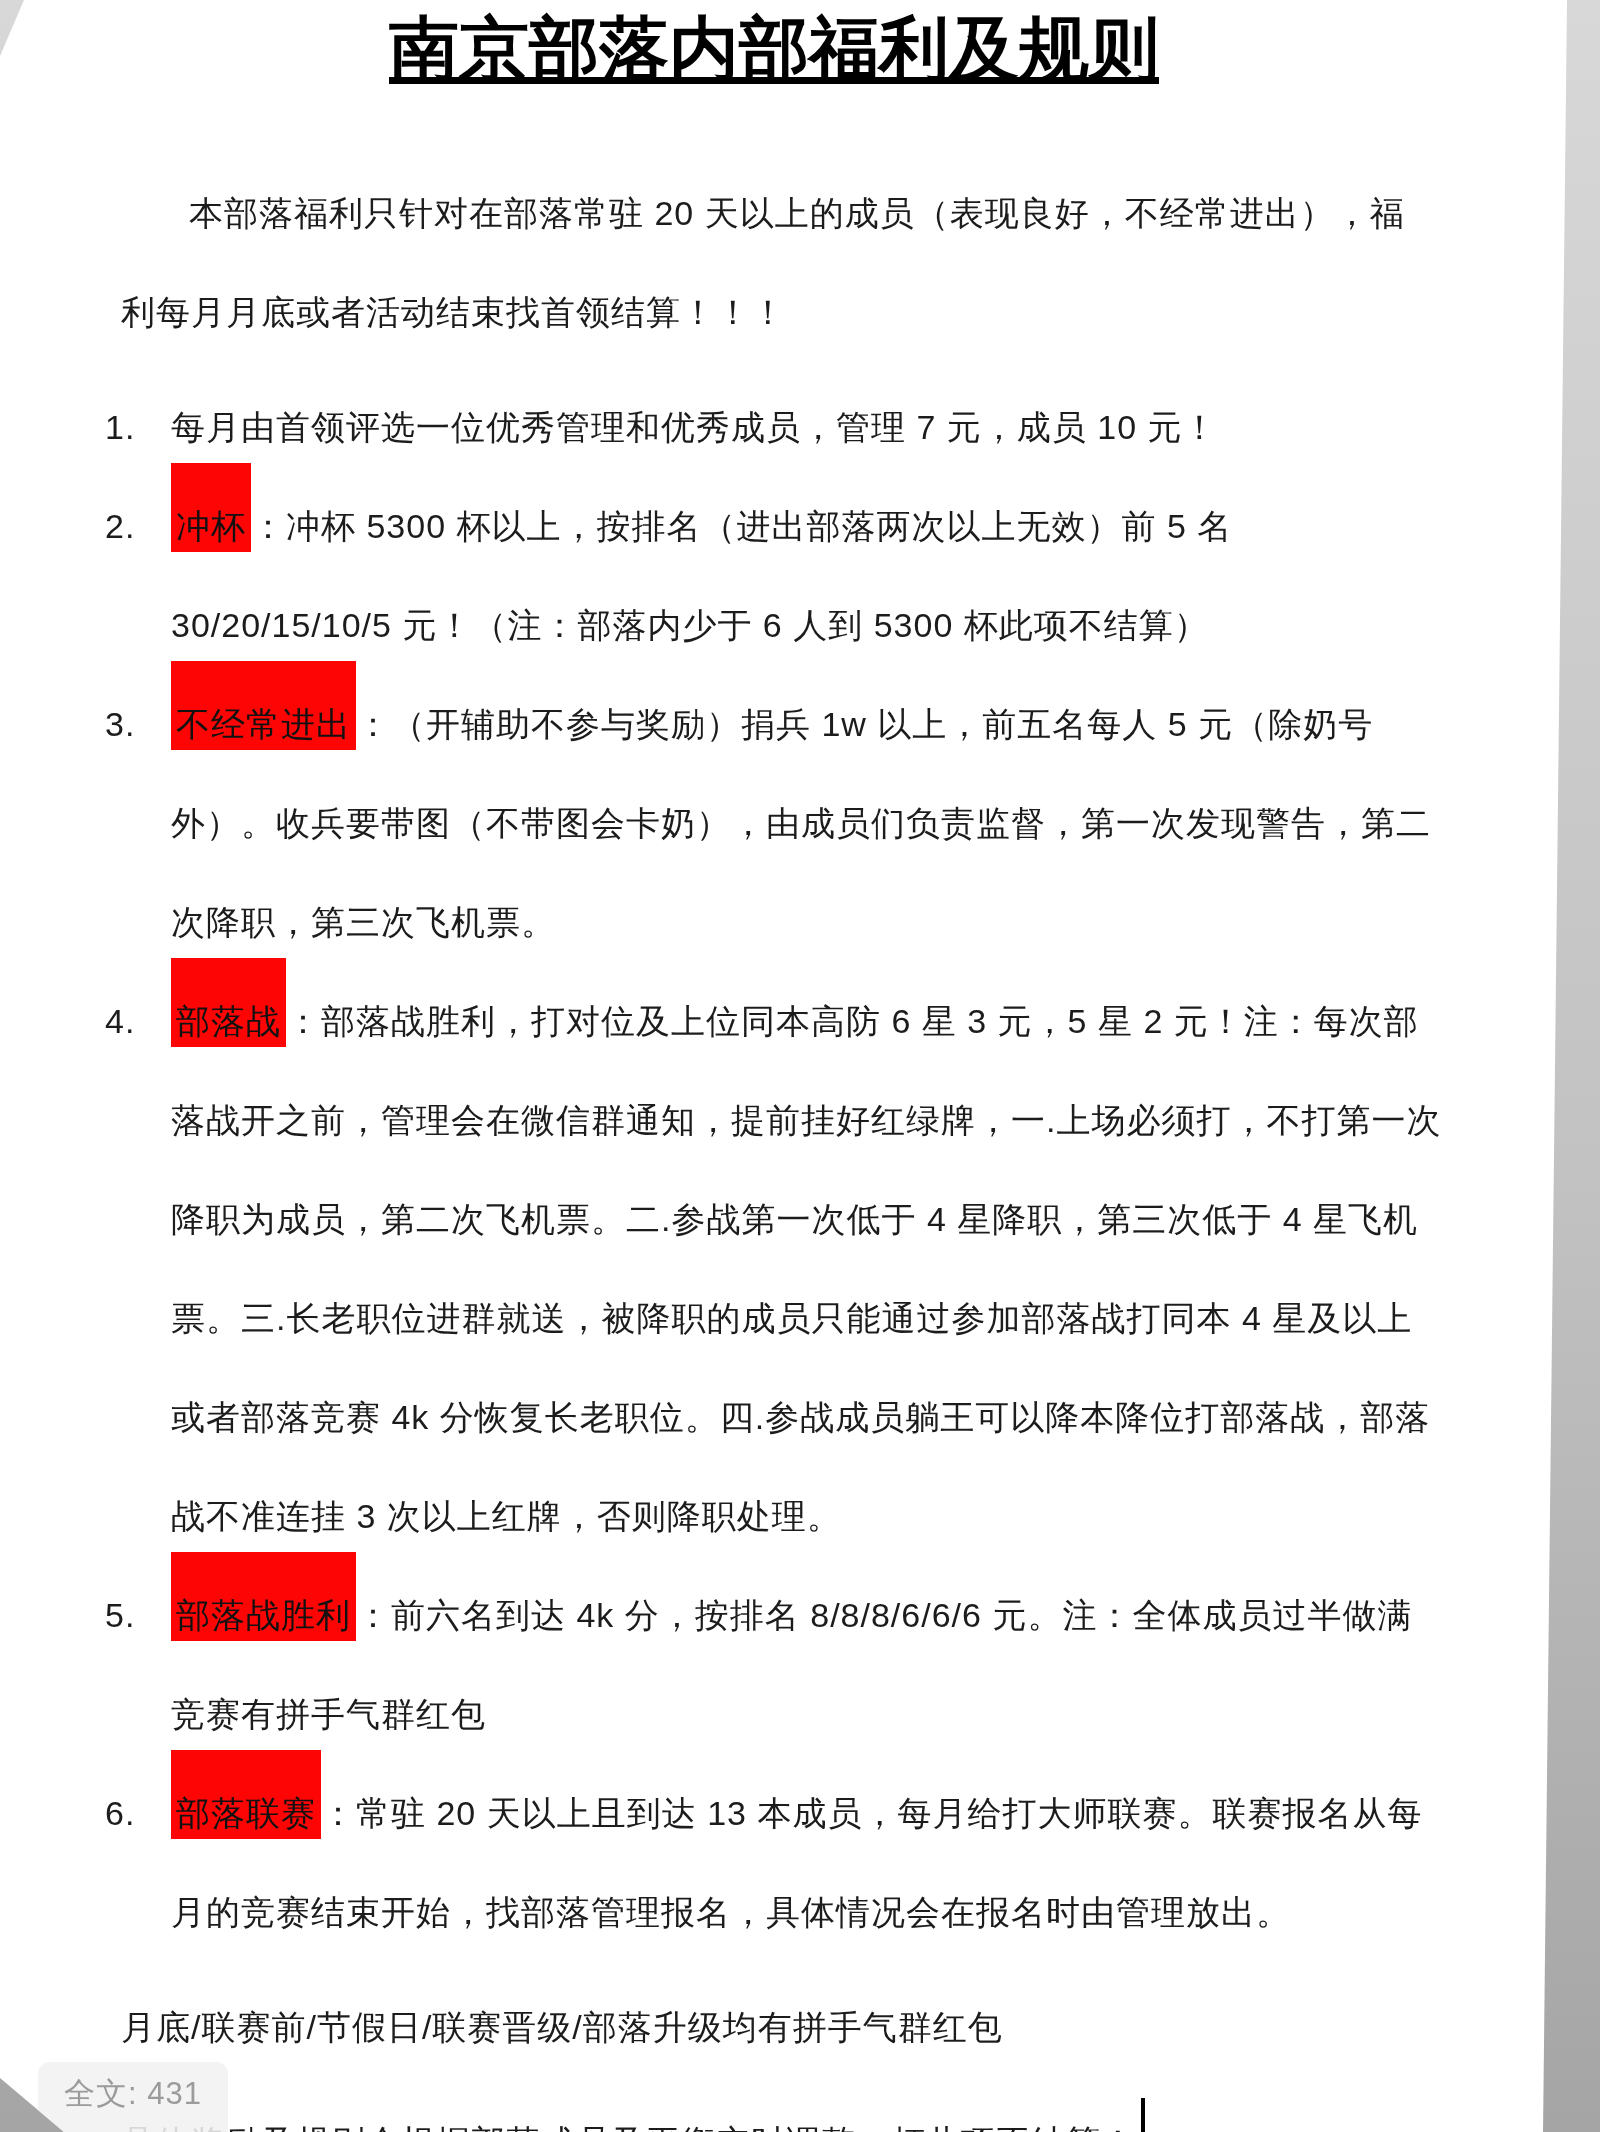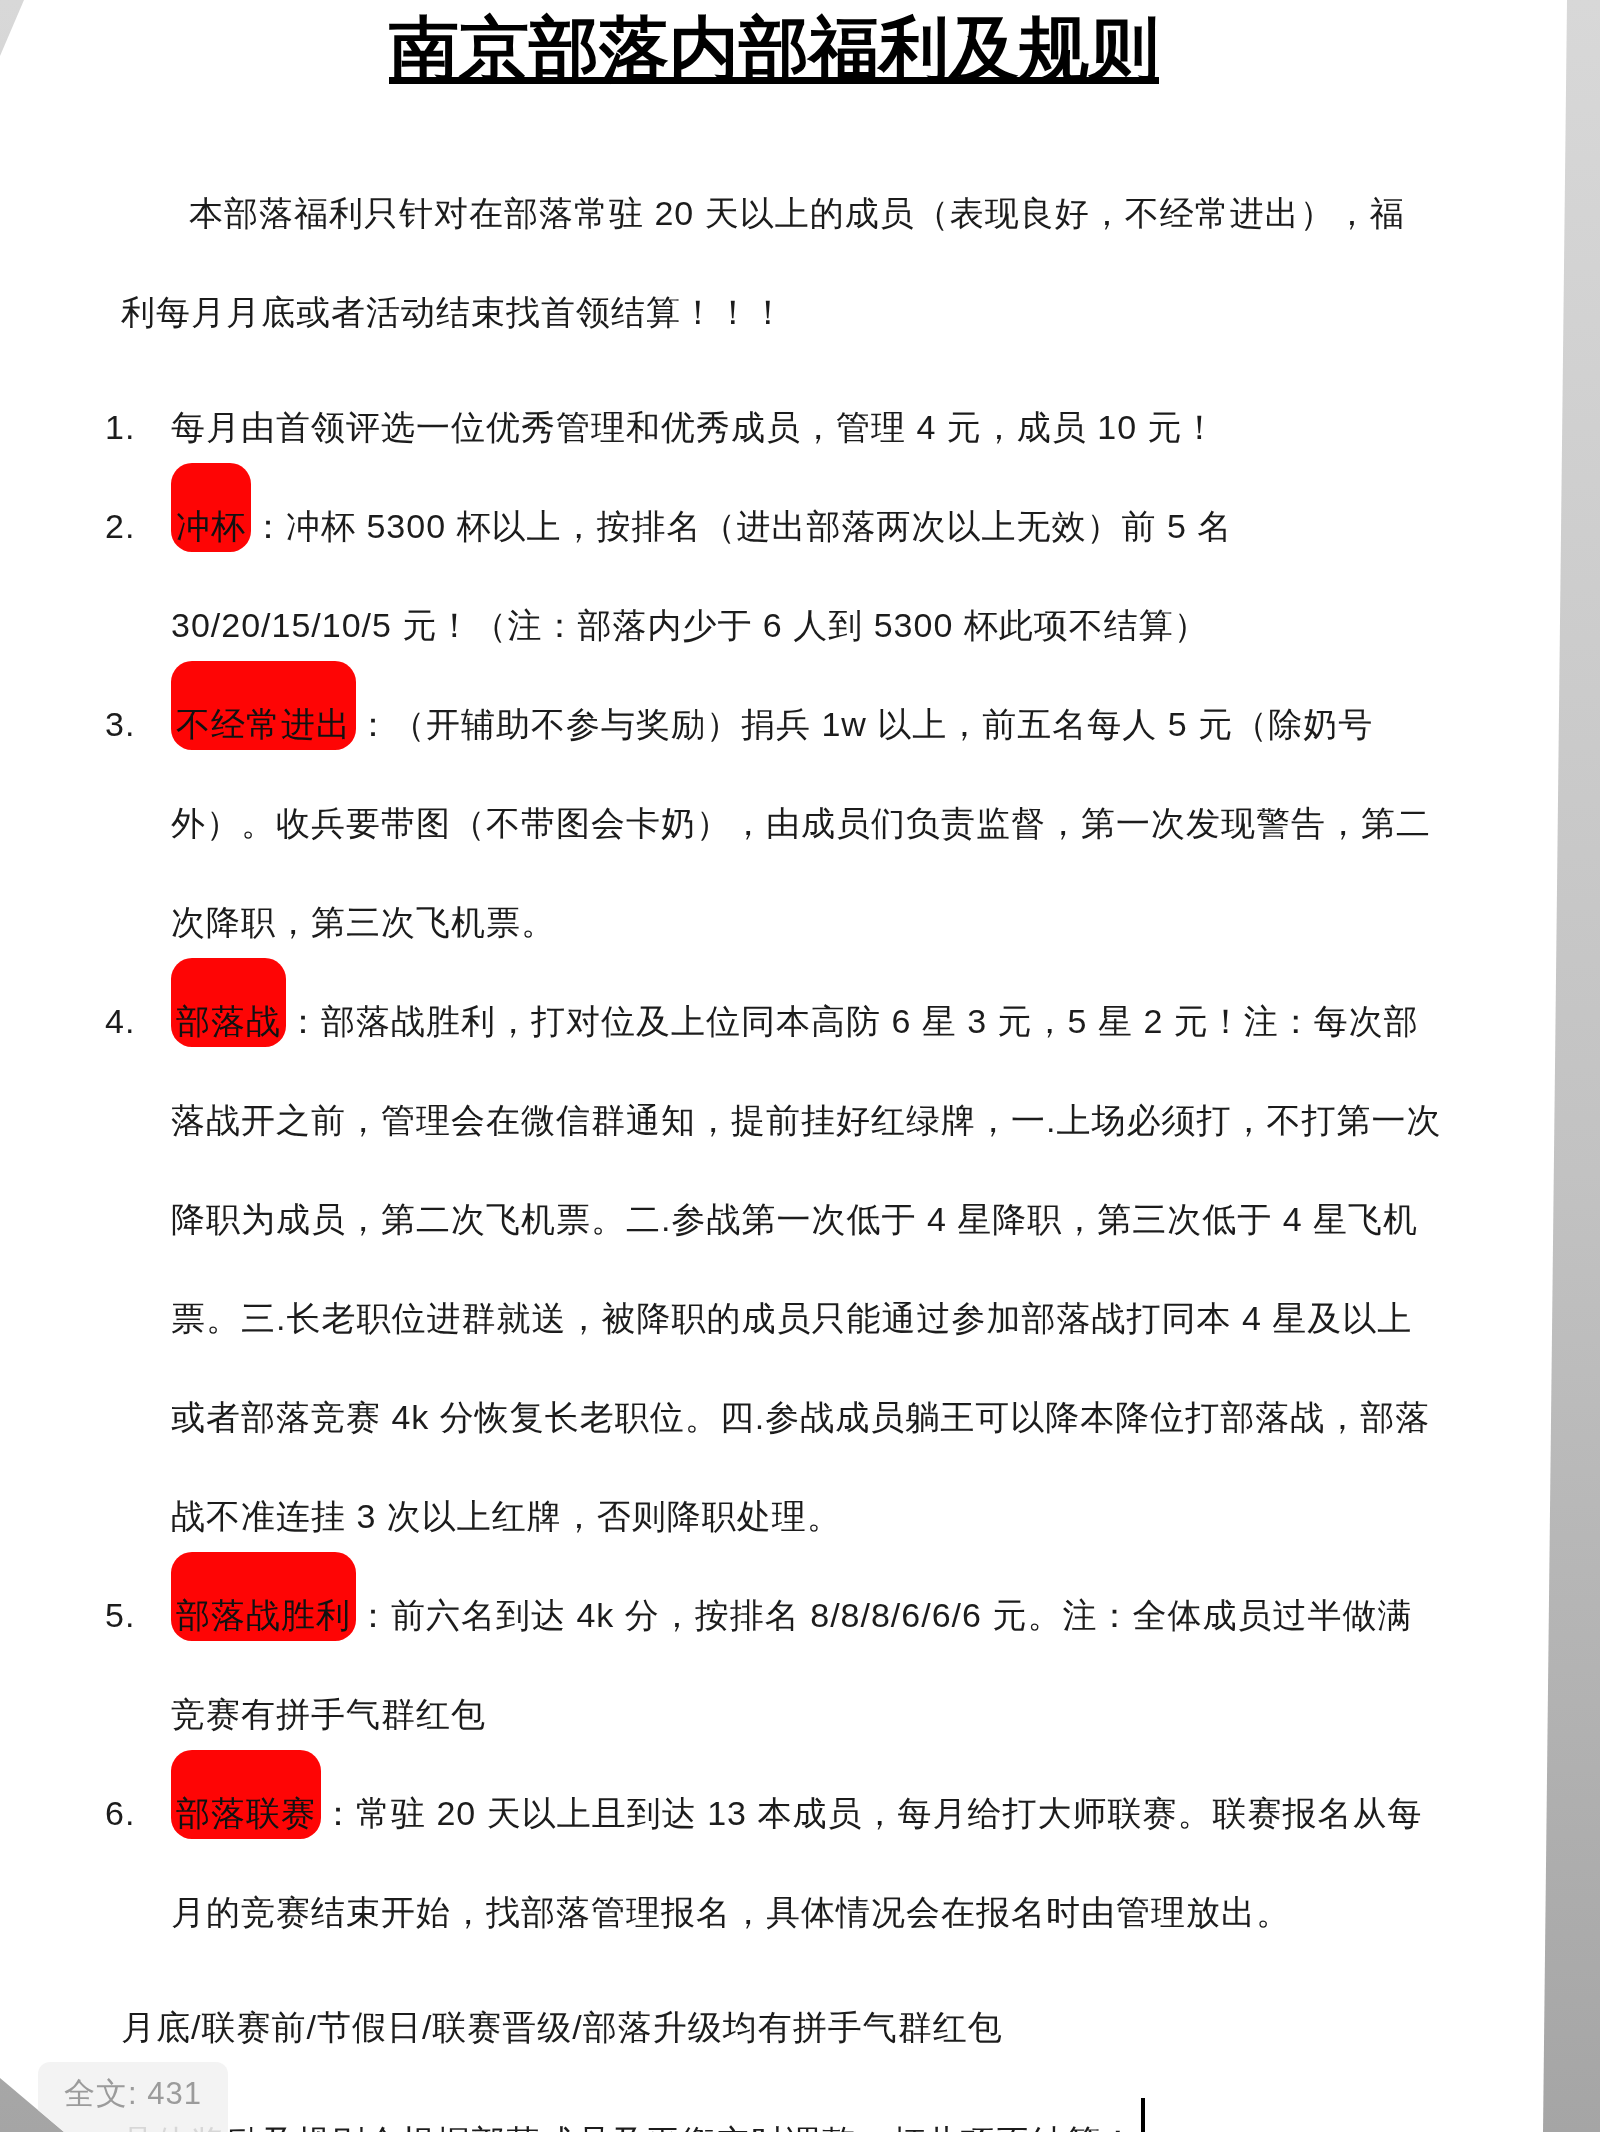--- a/index.html
+++ b/index.html
@@ -44,21 +44,20 @@
     margin: 0;
   }
   .item .num {
     position: absolute;
     left: 0;
   }
   .kw {
     background: #fe0505;
     color: #111;
     padding: 44px 5px 7px 5px;
-    border-radius: 21px;
   }
   .kw:empty { display: none; }
   p.footnote { margin: 16px; }
   .caret {
     display: inline-block;
     width: 4px; height: 72px;
     background: #000;
     vertical-align: -16px;
     margin-left: 5px;
   }
@@ -78,21 +77,21 @@
 <body>
 
 <div class="page">
   <div class="content">
 
     <h1 class="doc-title">南京部落内部福利及规则</h1>
 
     <p class="intro">本部落福利只针对在部落常驻 20 天以上的成员（表现良好，不经常进出），福利每月月底或者活动结束找首领结算！！！</p>
 
     <div class="item">
-      <span class="num">1.</span><span class="body-text">每月由首领评选一位优秀管理和优秀成员，管理 4 元，成员 10 元！</span>
+      <span class="num">1.</span><span class="body-text">每月由首领评选一位优秀管理和优秀成员，管理 7 元，成员 10 元！</span>
     </div>
 
     <div class="item">
       <span class="num">2.</span><span class="kw">冲杯</span><span class="body-text">：冲杯 5300 杯以上，按排名（进出部落两次以上无效）前 5 名 30/20/15/10/5 元！（注：部落内少于 6 人到 5300 杯此项不结算）</span>
     </div>
 
     <div class="item">
       <span class="num">3.</span><span class="kw">不经常进出</span><span class="body-text">：（开辅助不参与奖励）捐兵 1w 以上，前五名每人 5 元（除奶号外）。收兵要带图（不带图会卡奶），由成员们负责监督，第一次发现警告，第二次降职，第三次飞机票。</span>
     </div>
 

